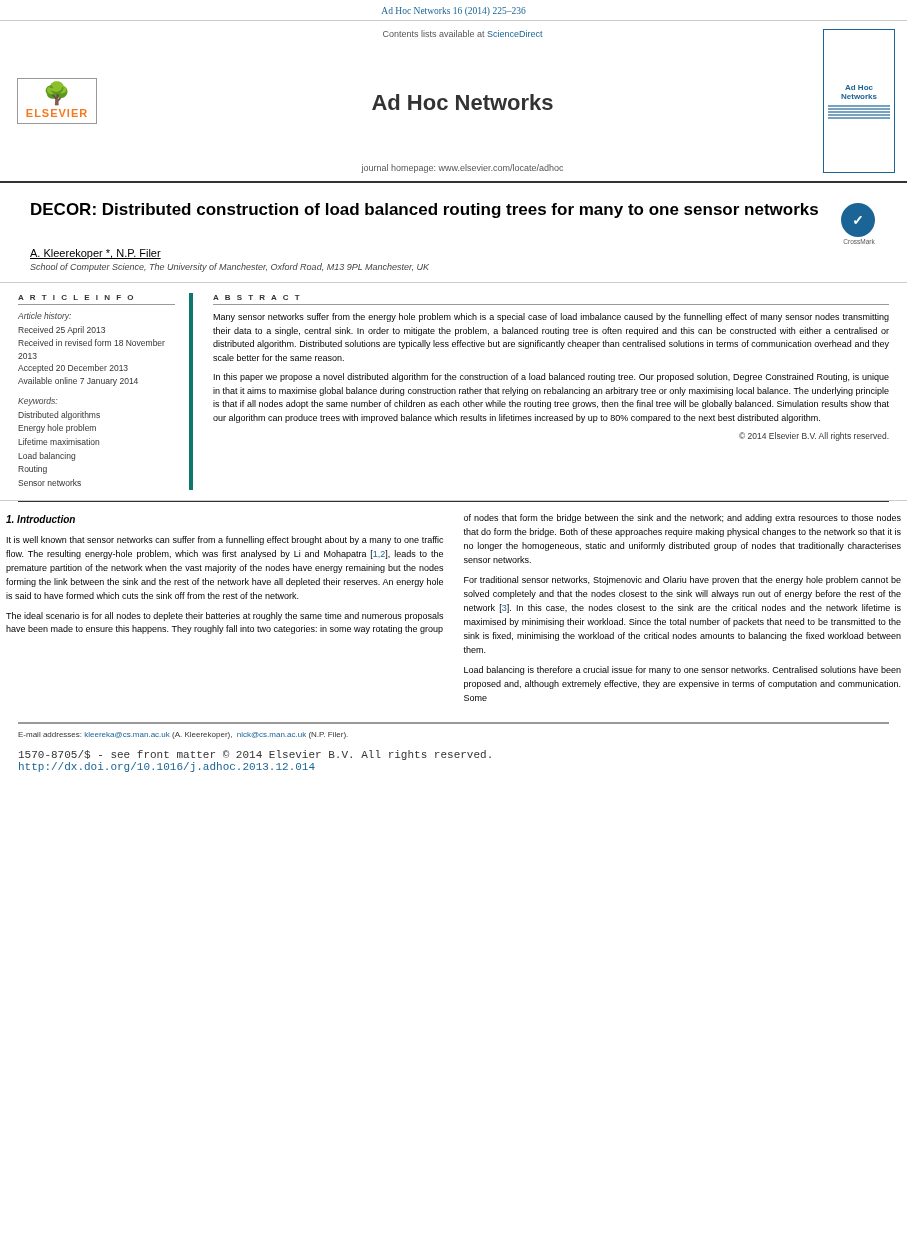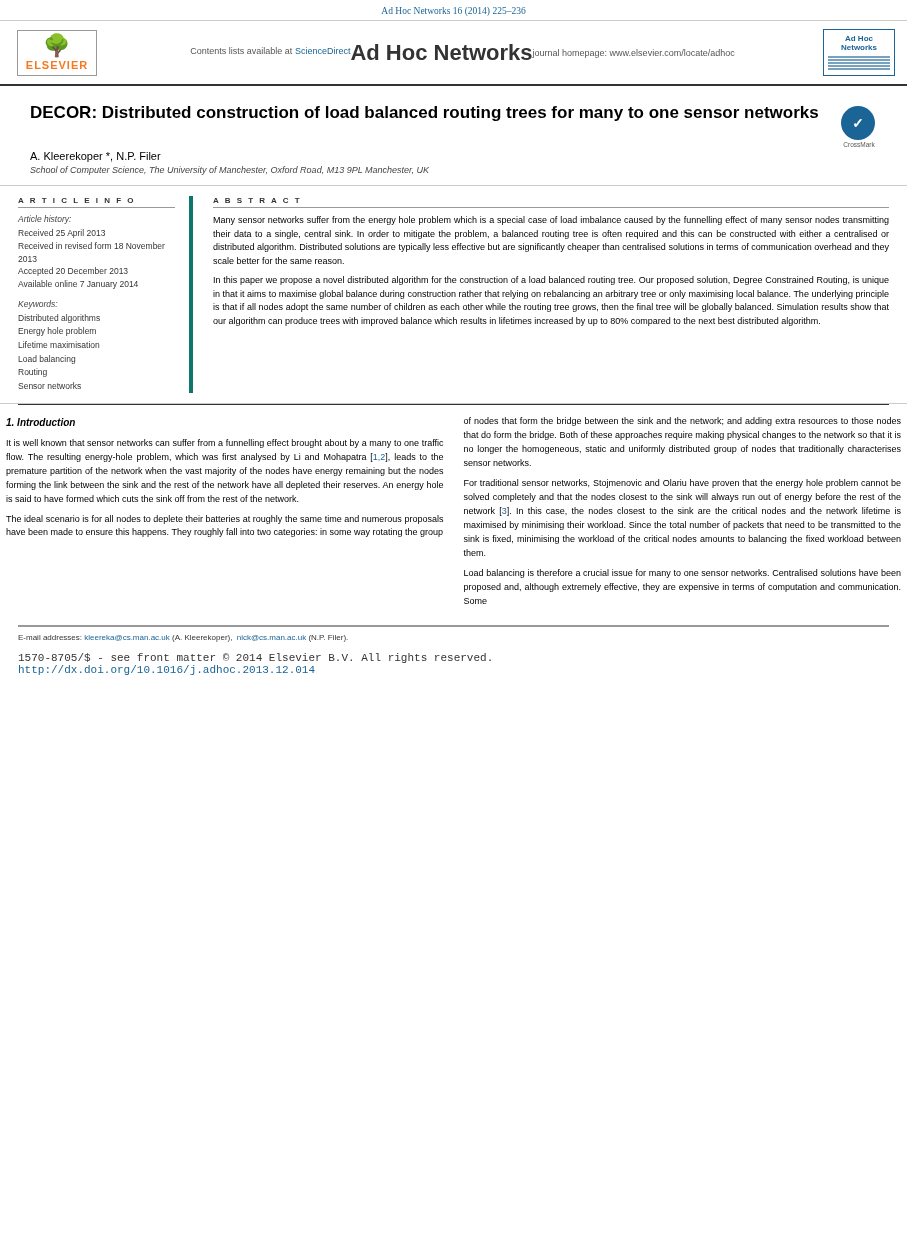--- a/index.html
+++ b/index.html
@@ -64,24 +64,25 @@
       font-weight: bold;
       color: #f47920;
       letter-spacing: 1px;
       margin-top: 2px;
       font-family: Arial, sans-serif;
     }
 
     .header-center {
       flex: 1;
       display: flex;
-      flex-direction: row;
+      flex-direction: column;
       align-items: center;
       justify-content: center;
       text-align: center;
+      gap: 43px;
     }
 
     .contents-line {
       font-size: 9px;
       color: #555;
       margin-bottom: 4px;
       font-family: Arial, sans-serif;
     }
 
     .science-direct-link {
@@ -175,20 +176,21 @@
       font-size: 14px;
       font-family: Arial, sans-serif;
       font-weight: bold;
     }
 
     .authors-line {
       margin-top: 8px;
       font-size: 11px;
       color: #000;
       font-family: Arial, sans-serif;
+      text-decoration: underline;
     }
 
     .affiliation-line {
       margin-top: 3px;
       font-size: 9px;
       color: #444;
       font-style: italic;
       font-family: Arial, sans-serif;
     }
 
@@ -422,20 +424,21 @@
         <div>Sensor networks</div>
       </div>
     </div>
 
     <div class="right-col">
       <div class="section-label">A B S T R A C T</div>
       <div class="abstract-text">
         <p>Many sensor networks suffer from the energy hole problem which is a special case of load imbalance caused by the funnelling effect of many sensor nodes transmitting their data to a single, central sink. In order to mitigate the problem, a balanced routing tree is often required and this can be constructed with either a centralised or distributed algorithm. Distributed solutions are typically less effective but are significantly cheaper than centralised solutions in terms of communication overhead and they scale better for the same reason.</p>
         <p>In this paper we propose a novel distributed algorithm for the construction of a load balanced routing tree. Our proposed solution, Degree Constrained Routing, is unique in that it aims to maximise global balance during construction rather that relying on rebalancing an arbitrary tree or only maximising local balance. The underlying principle is that if all nodes adopt the same number of children as each other while the routing tree grows, then the final tree will be globally balanced. Simulation results show that our algorithm can produce trees with improved balance which results in lifetimes increased by up to 80% compared to the next best distributed algorithm.</p>
       </div>
+      <div class="copyright-line">© 2014 Elsevier B.V. All rights reserved.</div>
     </div>
   </div>
 
   <hr class="section-divider">
 
   <div class="body-section">
     <div class="two-col-body">
 
       <div class="body-col">
         <div class="section-heading">1. Introduction</div>

